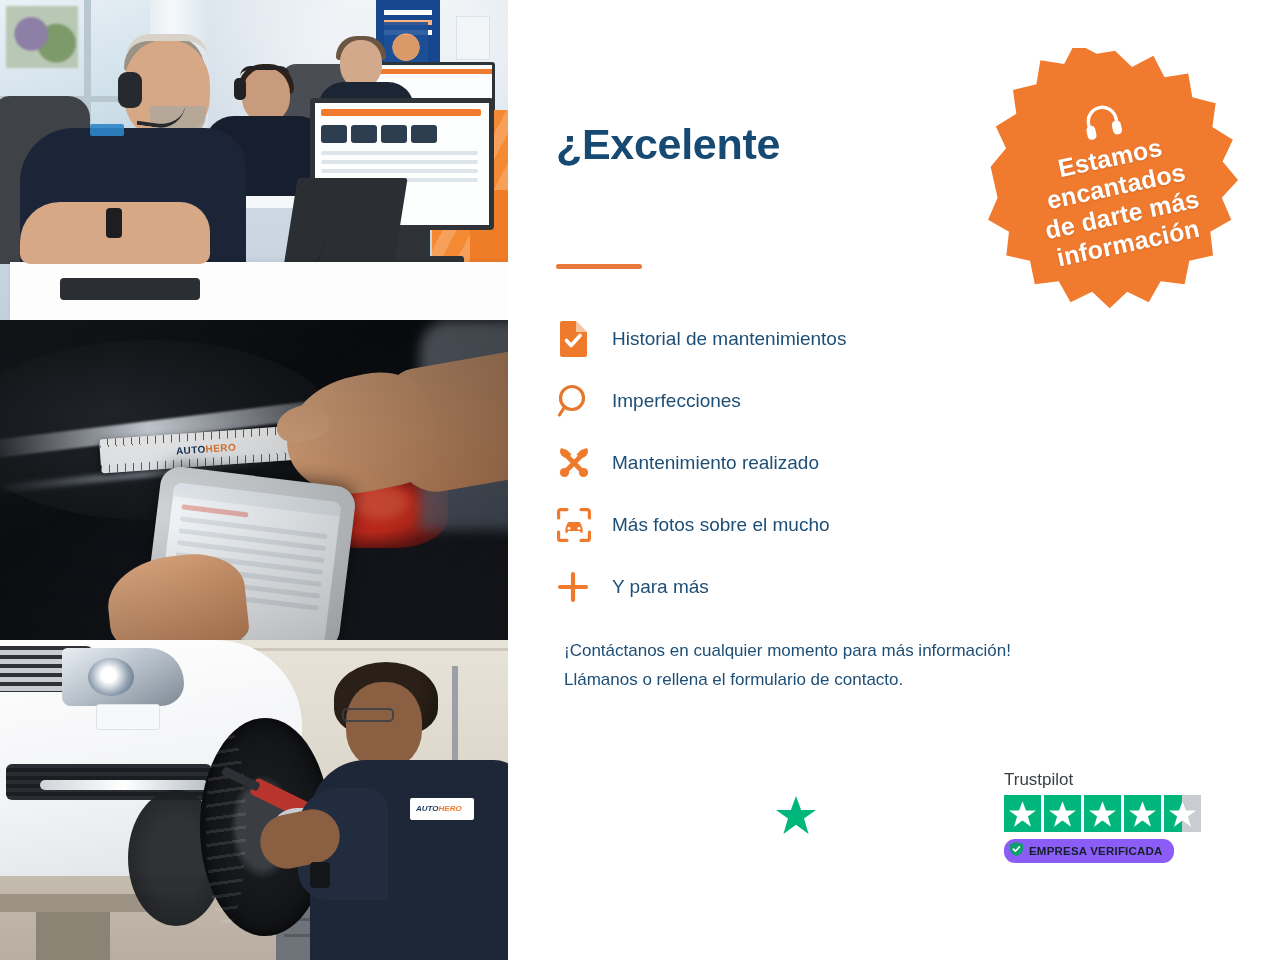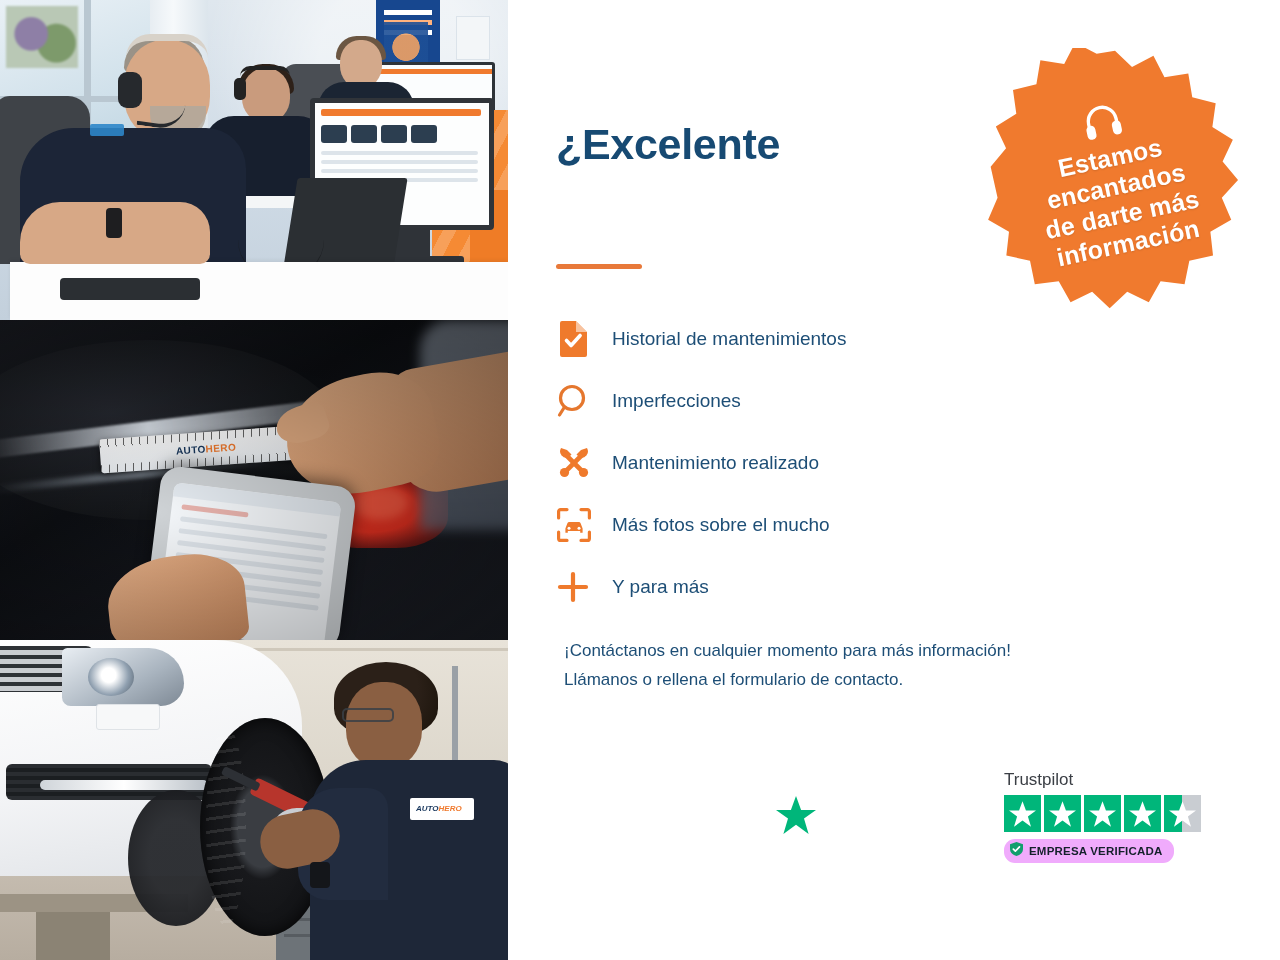--- a/index.html
+++ b/index.html
@@ -203,21 +203,21 @@
   
   .tp { position:absolute; left:268px; top:770px; width:420px; height:112px; }
   .tp-logo { position:absolute; left:0; top:26px; display:flex; align-items:center; gap:8px; }
   .tp-logo .name { font-size:33px; font-weight:700; color:#111214; letter-spacing:-.6px; }
   .tp-right { position:absolute; left:228px; top:0; }
   .tp-excelente { font-size:17px; color:#3b3f45; margin-bottom:5px; }
   .tp-stars { display:flex; gap:3px; }
   .tp-stars .box { width:37px; height:37px; background:#00b67a; display:flex; align-items:center; justify-content:center; }
   .tp-stars .box.half { background: linear-gradient(90deg,#00b67a 0 50%, #c9cdd2 50% 100%); }
   .verified { margin-top:7px; display:inline-flex; align-items:center; gap:6px;
-      background:#f0abfc; border-radius:11px; padding:3px 11px 3px 6px; }
+      background:#8b5cf6; border-radius:11px; padding:3px 11px 3px 6px; }
   .verified .txt { font-size:11.5px; font-weight:700; color:#14202b; letter-spacing:.2px; }
 </style>
 </head>
 <body>
 
 <div class="page">
 
   <div class="photo-col">
 
     <div class="photo p1">

